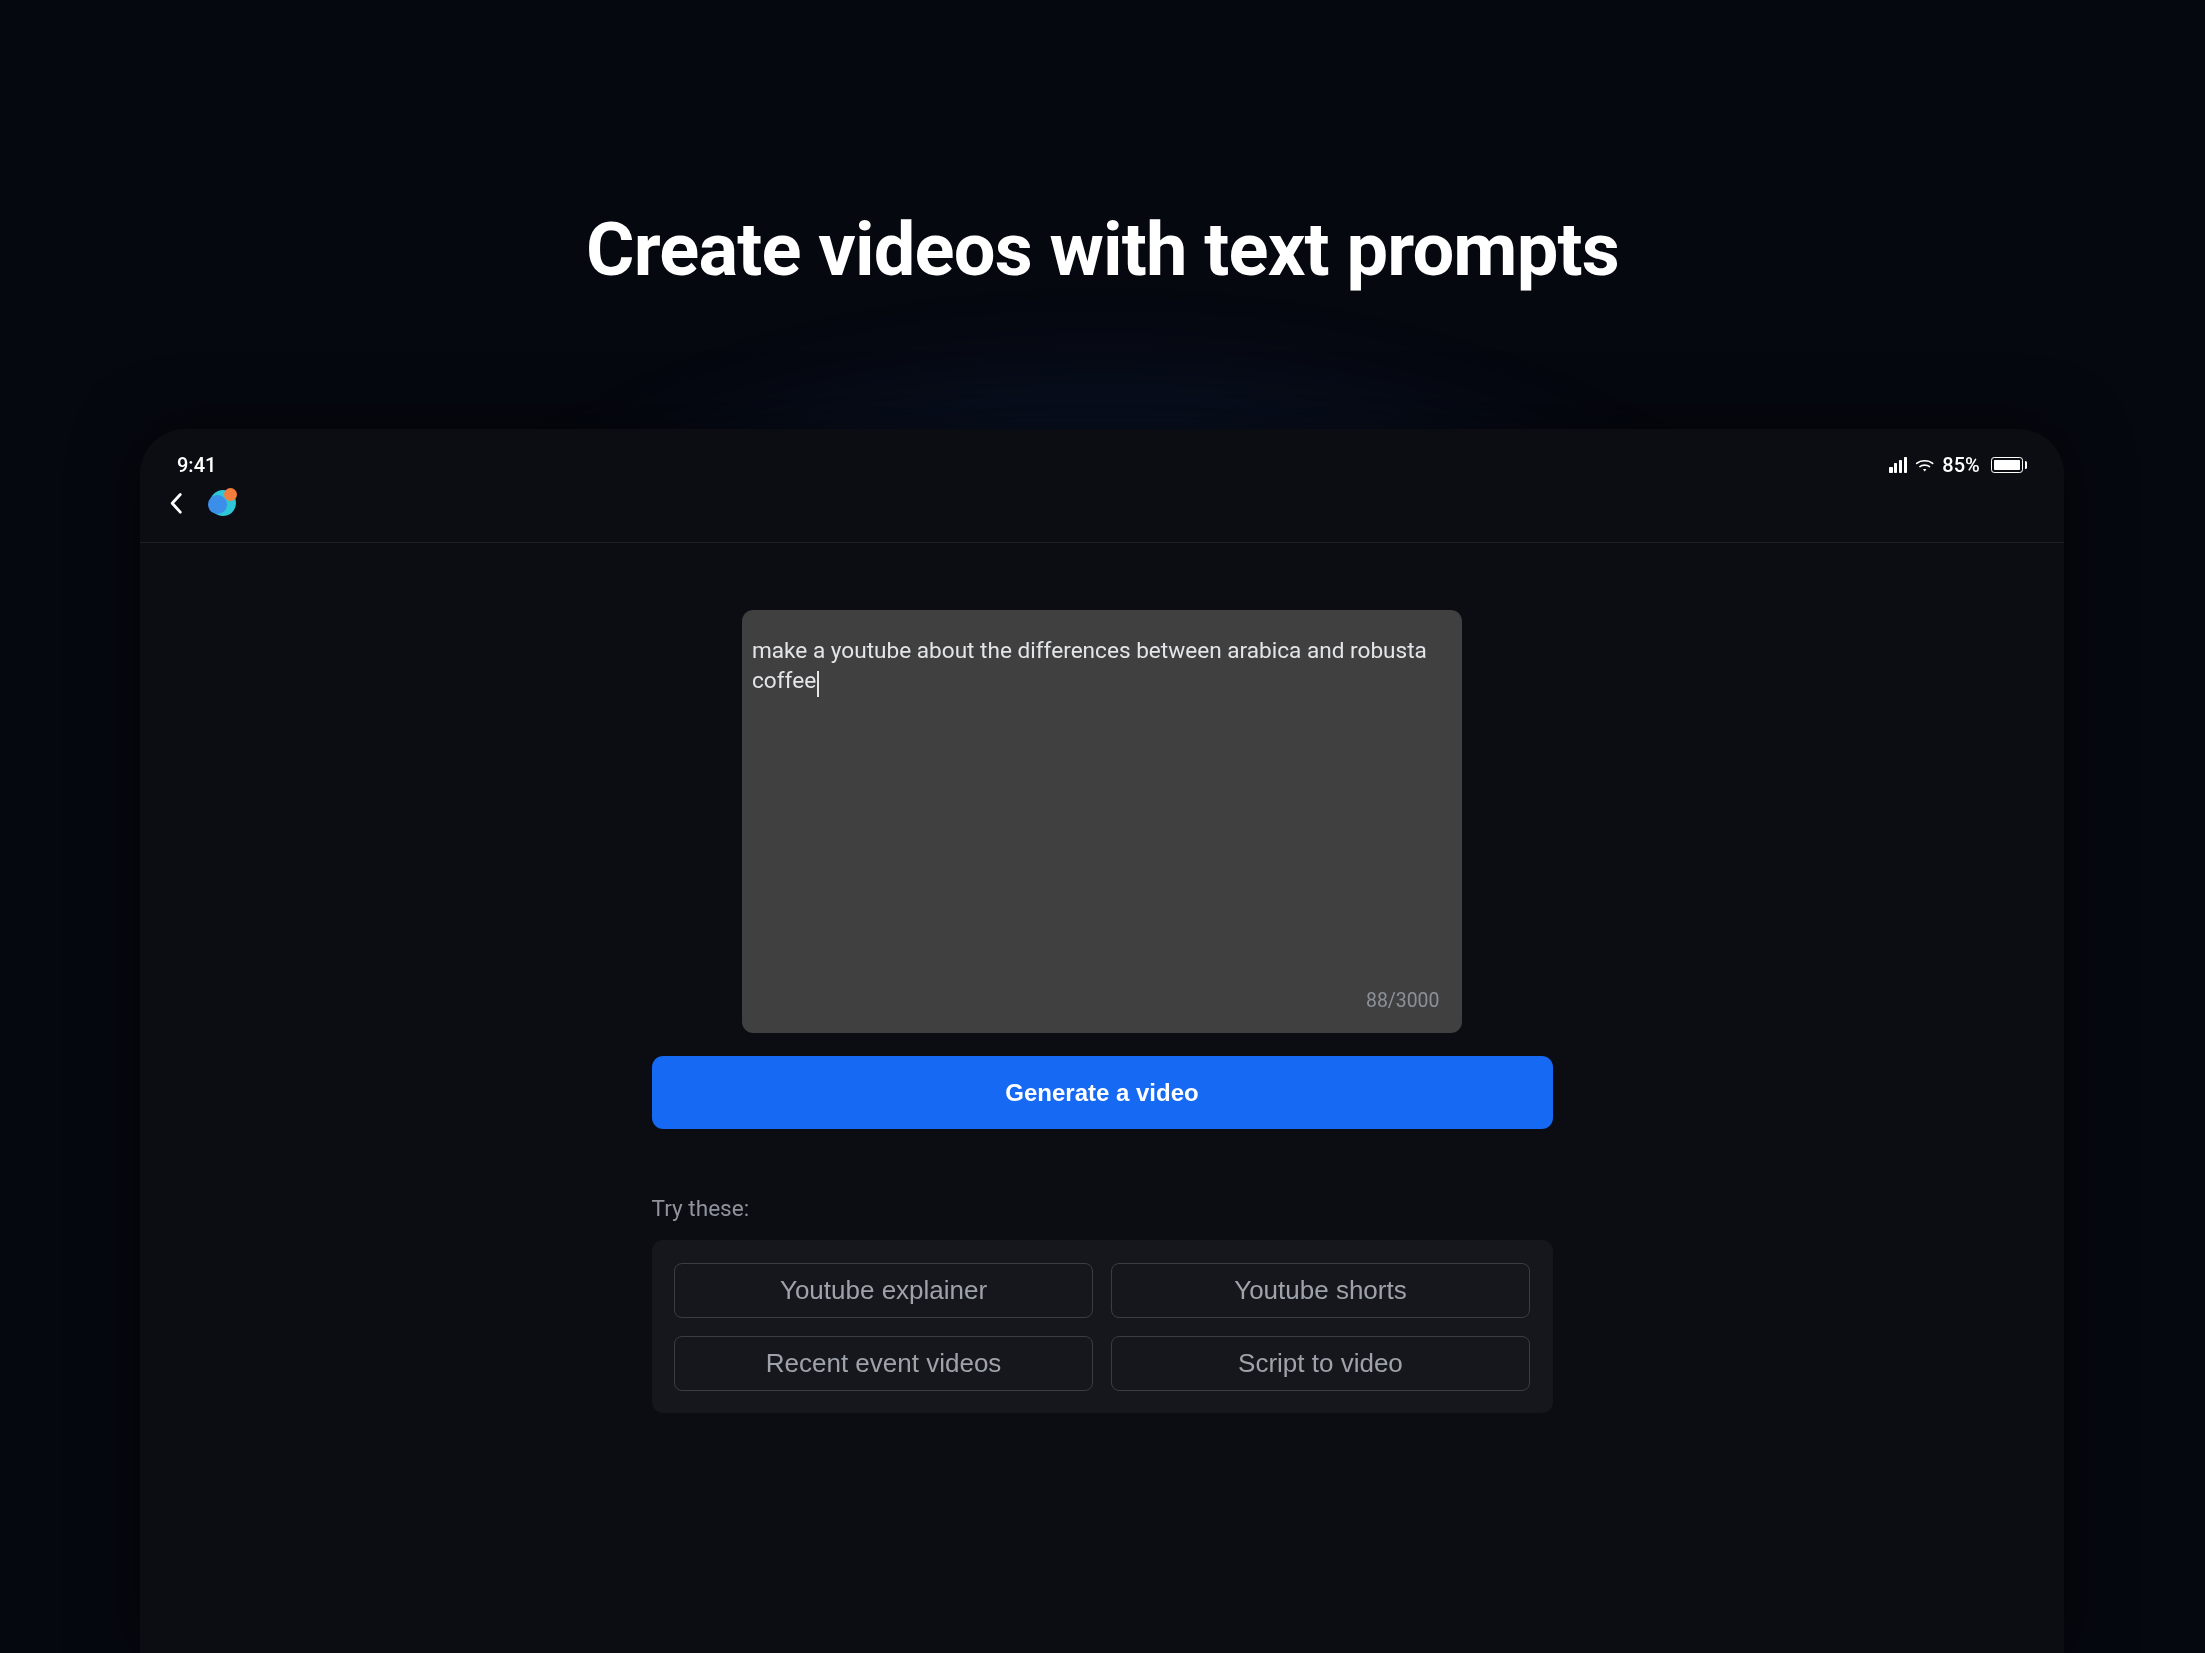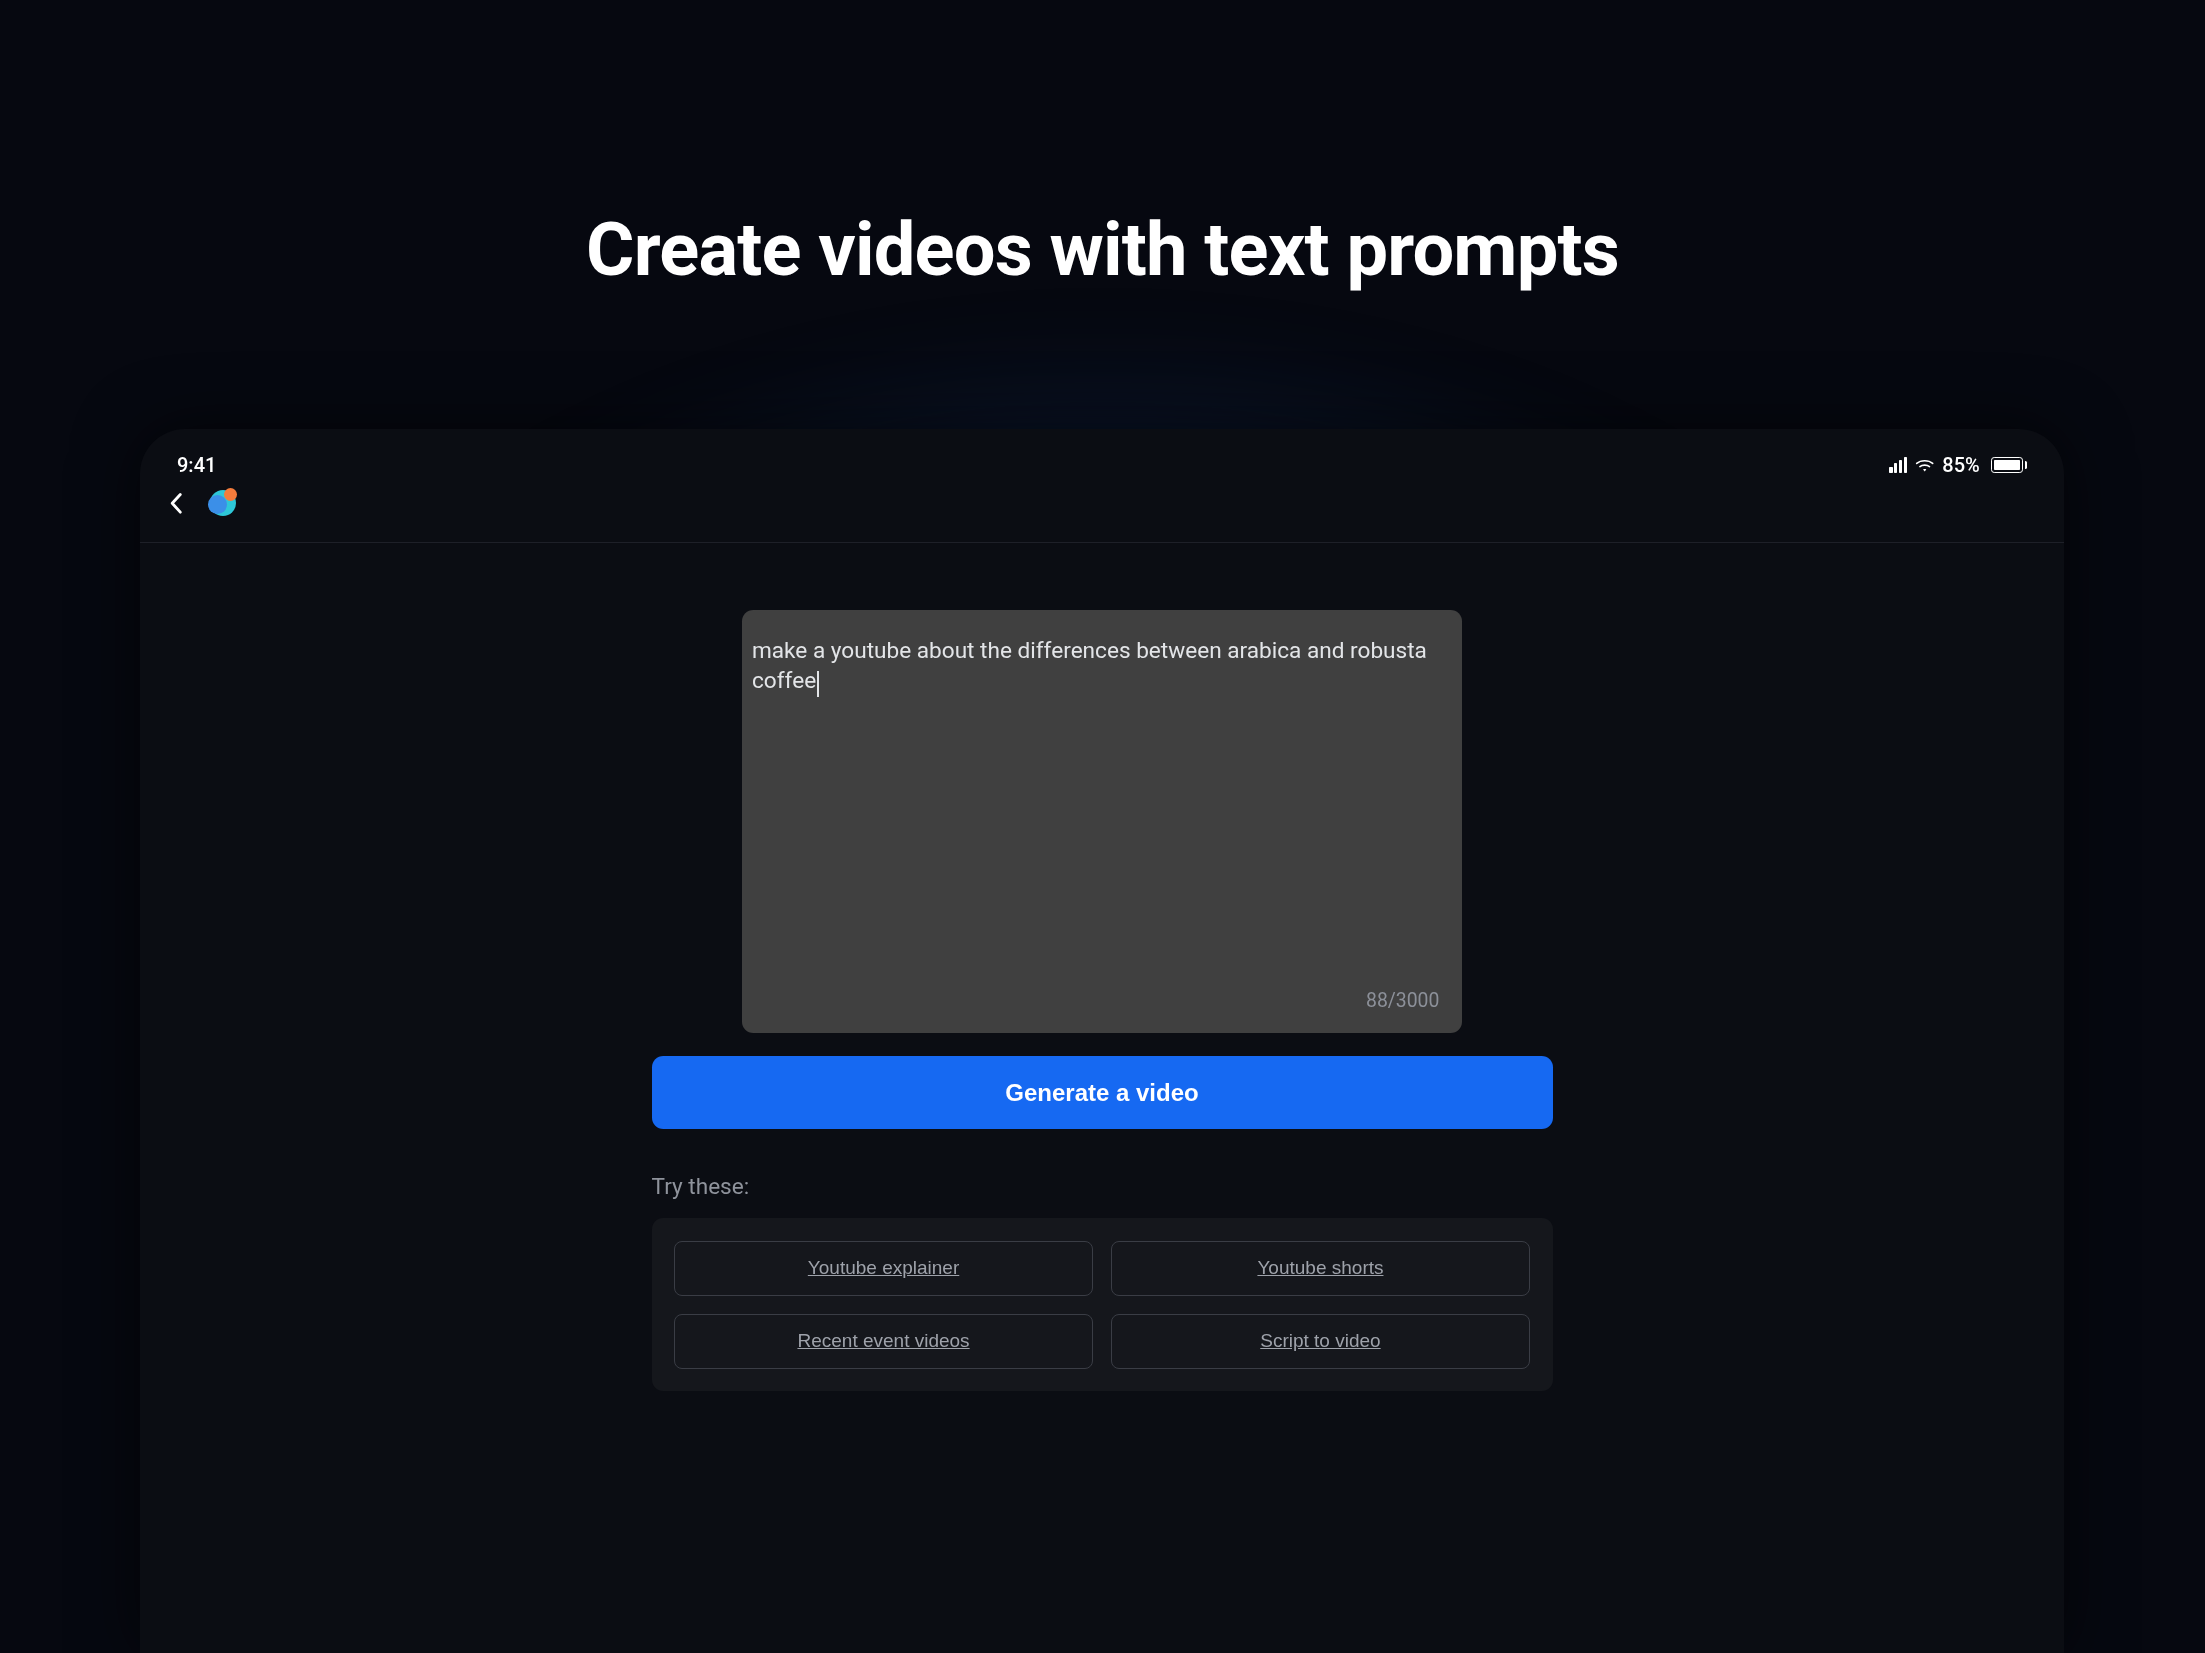--- a/index.html
+++ b/index.html
@@ -220,44 +220,43 @@
     font-size: 24px;
     font-weight: 600;
     cursor: pointer;
   }
 
   .try-label {
     width: 901px;
     text-align: left;
     color: #8f939c;
     font-size: 22.6px;
-    margin-top: 44px;
+    margin-top: 66px;
     margin-bottom: 18px;
   }
 
   .suggestions {
     width: 901px;
     background: #15171c;
     border-radius: 11.3px;
     padding: 22.6px;
     display: grid;
     grid-template-columns: 1fr 1fr;
     grid-template-rows: 1fr 1fr;
     gap: 18px;
   }
 
   .suggest-btn {
     height: 55px;
     background: transparent;
     border: 0.8px solid #3a3d45;
     border-radius: 8px;
     color: #9ea2aa;
-    font-size: 19px;
+    font-size: 26px;
     cursor: pointer;
-    text-decoration: underline;
   }
 </style>
 </head>
 <body>
 
 <div class="glow"></div>
 
 <div class="headline">Create videos with text prompts</div>
 
 <div class="device">

